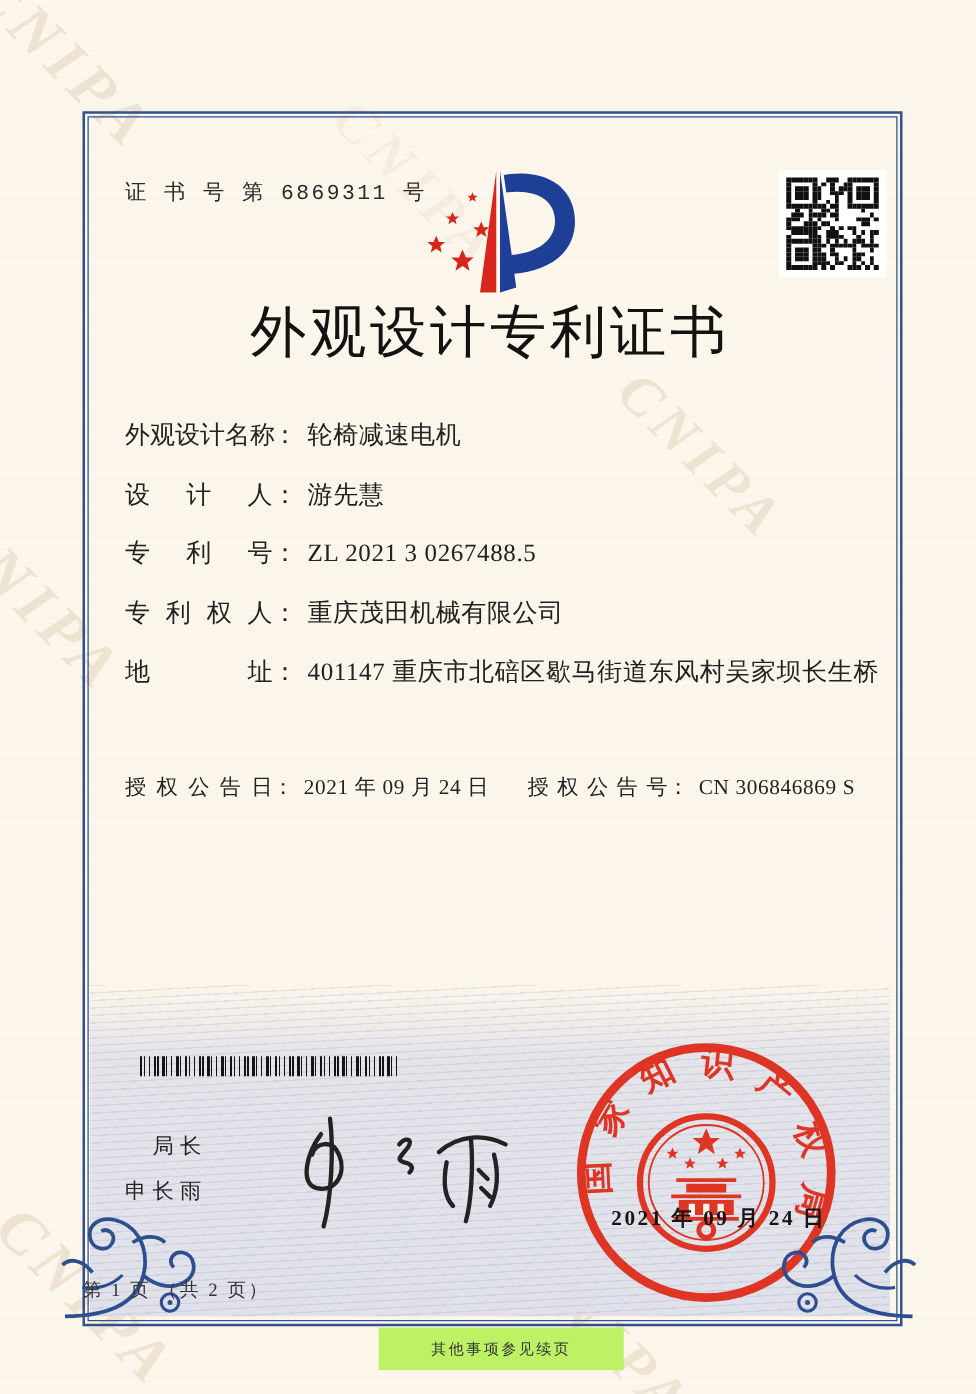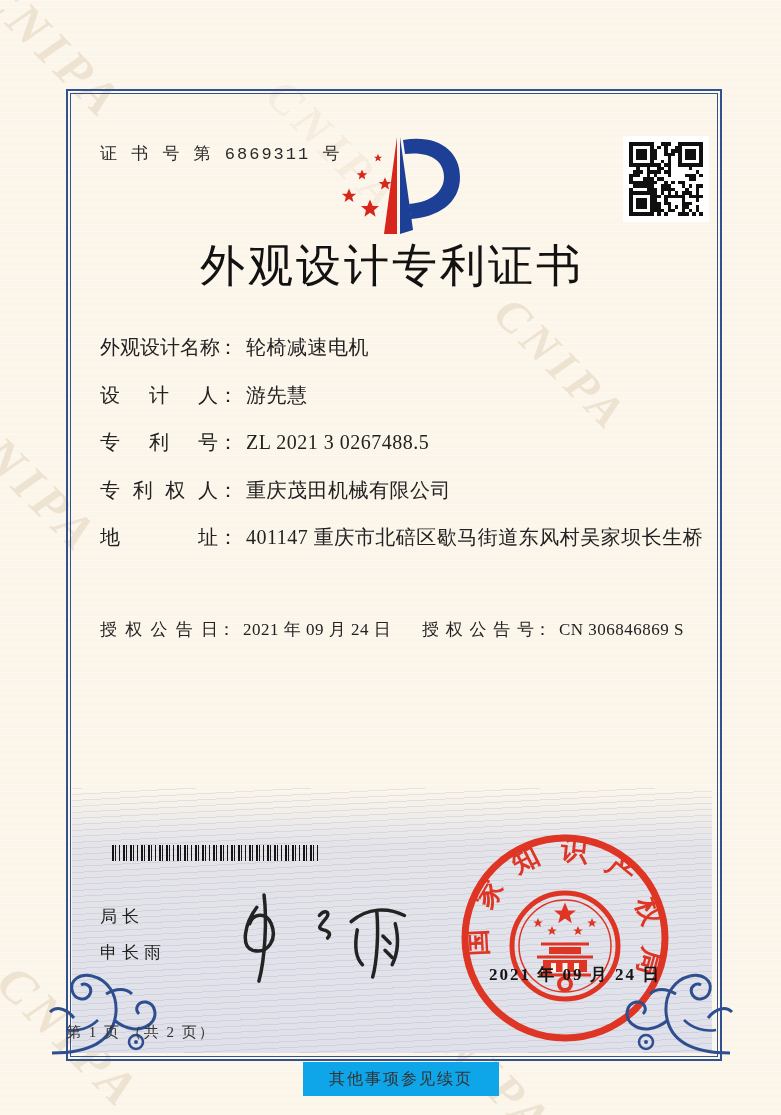--- a/index.html
+++ b/index.html
@@ -74,37 +74,37 @@
   }
   .body-text p{margin:0;text-indent:2em;}
   
   .barcode{
     position:absolute;left:112px;top:845px;width:206px;height:16px;
     background-image:
       repeating-linear-gradient(90deg,#141414 0 2px, rgba(0,0,0,0) 2px 3px,#141414 3px 4px, rgba(0,0,0,0) 4px 7px,#141414 7px 8px, rgba(0,0,0,0) 8px 11px,#141414 11px 13px, rgba(0,0,0,0) 13px 14px,#141414 14px 15px, rgba(0,0,0,0) 15px 18px);
   }
   
   .sig-titles{position:absolute;left:100px;top:905px;font-size:17px;letter-spacing:5px;color:#222;}
-  .sig-titles div{margin-bottom:13px;}
+  .sig-titles div{margin-bottom:13px;text-align:right;}
   .sig-script{position:absolute;left:222px;top:884px;}
   
   .seal{position:absolute;left:455px;top:828px;width:220px;height:220px;opacity:.95;}
   .seal-date{
     position:absolute;left:489px;top:963px;
     font-size:17px;letter-spacing:2px;color:#151515;font-weight:700;
   }
   
   .page-info{
     position:absolute;left:66px;top:1023px;width:764px;
     text-align:left;font-size:15px;letter-spacing:2px;color:#333;
   }
   .cont-band{
     position:absolute;left:303px;top:1062px;width:196px;height:34px;
-    background:#0ea5e9;display:flex;align-items:center;justify-content:center;
-    font-size:16px;letter-spacing:2px;color:#333;
+    background:#bef264;display:flex;align-items:center;justify-content:center;
+    font-size:12px;letter-spacing:2px;color:#333;
   }
   .corner{position:absolute;width:118px;height:100px;}
   .corner.left{left:48px;top:960px;transform:scaleX(-1);}
   .corner.right{left:616px;top:960px;}
 </style>
 </head>
 <body>
 
 <span class="wm" style="left:-38px;top:18px;font-size:50px;">CNIPA</span>
 <span class="wm" style="left:250px;top:120px;font-size:46px;color:rgba(205,183,150,.14);">CNIPA</span>

